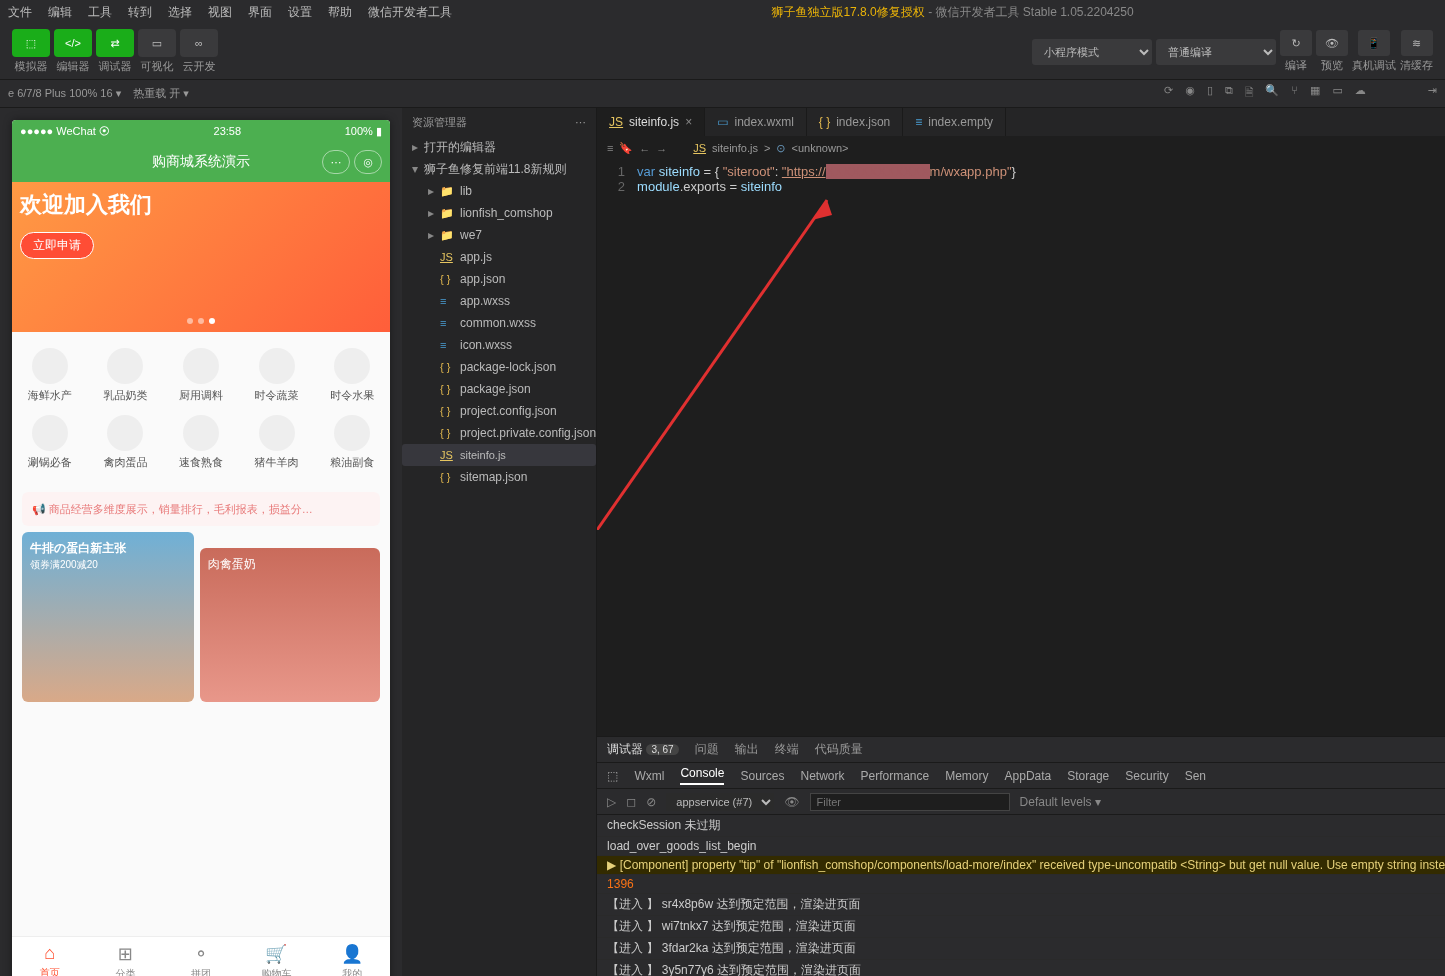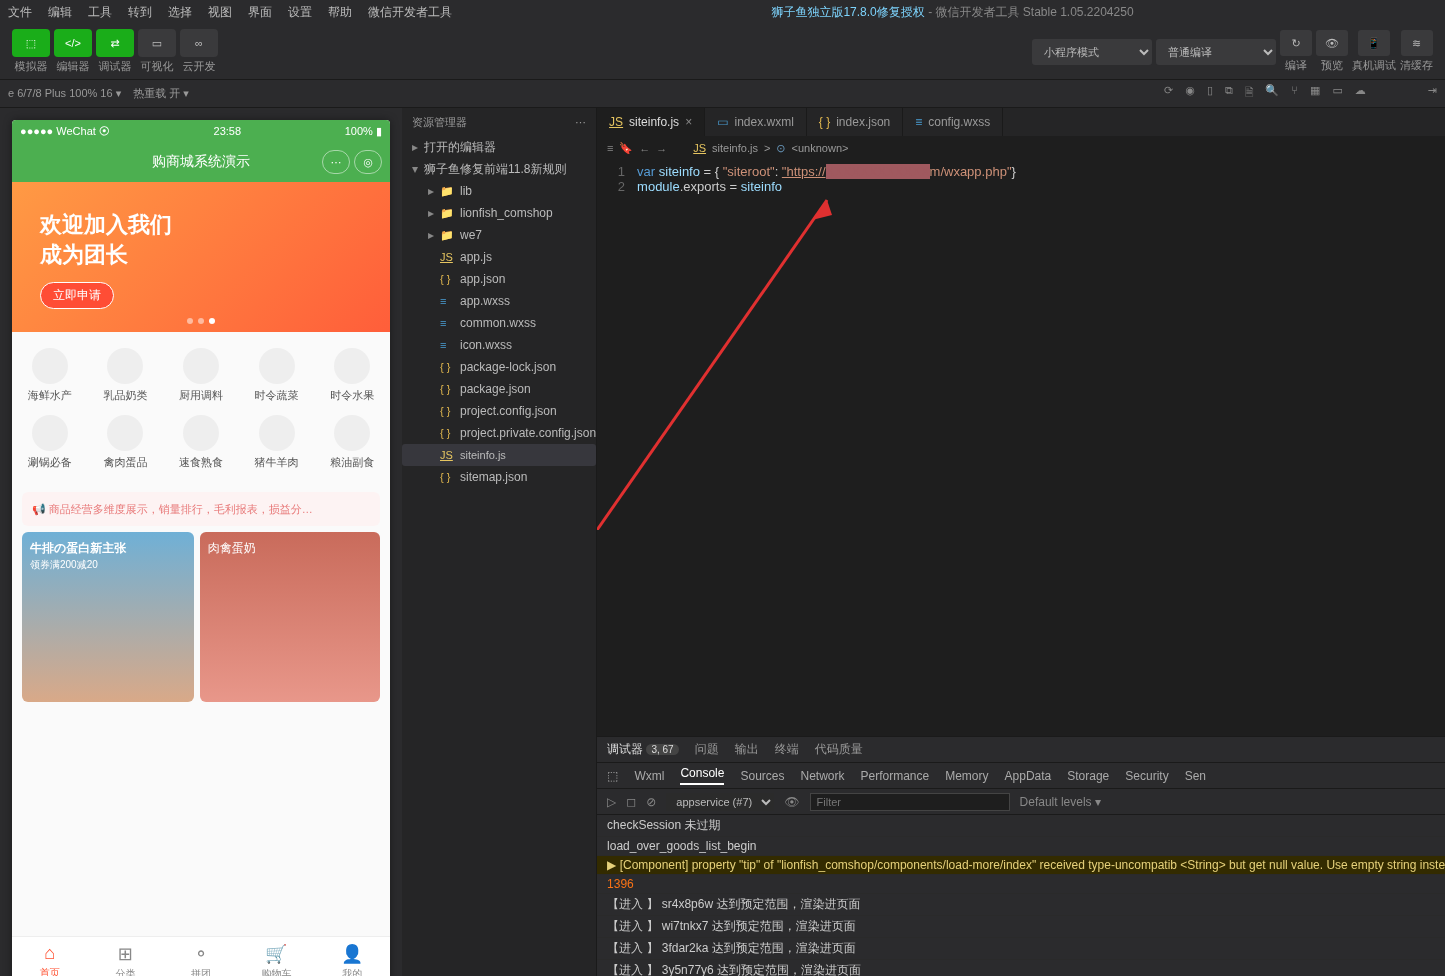--- a/index.html
+++ b/index.html
@@ -1,20 +1,20 @@
 <!DOCTYPE html>
 <html><head>
 <meta charset="utf-8">
 <style>
 * { margin: 0; padding: 0; box-sizing: border-box; font-family: -apple-system, "Microsoft YaHei", sans-serif; }
 body { background: #2b2b2d; color: #ccc; font-size: 12px; width: 1445px; height: 976px; overflow: hidden; }
 
 .menubar { height: 24px; background: #2b2b2d; display: flex; align-items: center; padding: 0 8px; gap: 16px; color: #bbb; font-size: 12px; }
 .menubar .title { flex: 1; text-align: center; color: #888; }
-.menubar .title .app { color: #7dd3fc; text-align: center; }
+.menubar .title .app { color: #eab308; text-align: center; }
 .menubar span { cursor: pointer; }
 
 .toolbar { height: 56px; background: #2b2b2d; border-bottom: 1px solid #1a1a1a; display: flex; align-items: center; padding: 0 12px; gap: 4px; }
 .toolbar-group { display: flex; gap: 4px; }
 .tbtn { width: 38px; height: 28px; background: #3a3a3c; border-radius: 4px; display: flex; flex-direction: column; align-items: center; justify-content: center; color: #bbb; cursor: pointer; }
 .tbtn.green { background: #1aad19; color: #fff; }
 .tbtn-wrap { display: flex; flex-direction: column; align-items: center; gap: 2px; font-size: 11px; color: #999; }
 .sel { background: #3a3a3c; color: #bbb; border: none; height: 26px; min-width: 120px; border-radius: 3px; padding: 0 8px; font-size: 11px; cursor: pointer; }
 .ticon { width: 32px; height: 26px; background: #3a3a3c; border-radius: 3px; display: flex; align-items: center; justify-content: center; color: #bbb; cursor: pointer; }
 .ticon-wrap { display: flex; flex-direction: column; align-items: center; gap: 2px; font-size: 11px; color: #999; }
@@ -26,35 +26,35 @@
 
 .main { display: flex; height: calc(100% - 108px); }
 
 .simulator { width: 430px; background: #2b2b2d; padding: 12px; display: flex; justify-content: center; }
 .phone { width: 378px; height: 866px; background: #fff; border-radius: 4px; overflow: hidden; display: flex; flex-direction: column; box-shadow: 0 0 8px rgba(0,0,0,0.4); }
 .phone-status { height: 22px; background: #4caf50; color: #fff; display: flex; align-items: center; padding: 0 8px; font-size: 11px; justify-content: space-between; }
 .phone-header { height: 40px; background: #4caf50; color: #fff; display: flex; align-items: center; justify-content: center; font-size: 14px; position: relative; }
 .phone-header .ctrl { position: absolute; right: 8px; display: flex; gap: 4px; }
 .phone-header .ctrl span { width: 28px; height: 24px; border: 1px solid rgba(255,255,255,0.5); border-radius: 12px; display: flex; align-items: center; justify-content: center; font-size: 11px; cursor: pointer; }
 .phone-body { flex: 1; overflow: auto; background: #fafafa; }
-.banner { height: 150px; background: linear-gradient(135deg, #ff9a44, #ff5e3a); color: #fff; padding: 28px; position: relative; }
+.banner { height: 150px; background: linear-gradient(135deg, #ff9a44, #ff5e3a); color: #fff; padding: 8px; position: relative; }
 .banner h2 { font-size: 22px; }
 .banner .apply { margin-top: 12px; display: inline-block; background: #ff4d35; border: 1px solid #fff; padding: 4px 12px; border-radius: 14px; font-size: 12px; }
 .dots { position: absolute; bottom: 8px; left: 50%; transform: translateX(-50%); display: flex; gap: 5px; }
 .dots span { width: 6px; height: 6px; border-radius: 50%; background: rgba(255,255,255,0.5); }
 .dots span.active { background: #fff; }
 .cats { display: flex; flex-wrap: wrap; padding: 10px 0; }
 .cat { width: 20%; display: flex; flex-direction: column; align-items: center; gap: 4px; padding: 6px 0; font-size: 11px; color: #555; }
 .cat .dot { width: 36px; height: 36px; border-radius: 50%; background: #eee; }
 .notice { margin: 6px 10px; height: 34px; background: #fdf3f3; border-radius: 6px; display: flex; align-items: center; padding: 0 10px; font-size: 11px; color: #e87a7a; }
 .promos { display: flex; gap: 6px; padding: 0 10px 10px; }
 .promo-l { width: 48%; height: 170px; background: linear-gradient(#6fb0d6,#d9a988); border-radius: 6px; color: #fff; padding: 8px; font-size: 12px; }
 .promo-r { flex: 1; display: flex; flex-direction: column; gap: 6px; }
 .promo-r div { flex: 1; border-radius: 6px; color: #fff; padding: 8px; font-size: 12px; }
-.promo-r1 { background: linear-gradient(#c96b5b,#e8978a); }
+.promo-r1 { background: linear-gradient(#c96b5b,#e8978a); margin-top: 16px; }
 .promo-r2 { background: linear-gradient(#7a9aa8,#a6c2cb); }
 .tabbar { height: 50px; display: flex; border-top: 1px solid #eee; }
 .tabbar .tab { flex: 1; display: flex; flex-direction: column; align-items: center; justify-content: center; font-size: 10px; color: #888; cursor: pointer; gap: 2px; }
 .tabbar .tab.active { color: #ff5030; }
 .tabbar .tab .ic { font-size: 18px; }
 
 .explorer { width: 260px; background: #252526; border-right: 1px solid #1a1a1a; display: flex; flex-direction: column; }
 .exp-title { height: 28px; display: flex; align-items: center; justify-content: space-between; padding: 0 10px; font-size: 11px; color: #999; }
 .exp-row { height: 22px; display: flex; align-items: center; padding-left: 10px; color: #bbb; cursor: pointer; }
 .exp-row.sel { background: #37373d; }
@@ -194,21 +194,20 @@
       <div class="phone-header">
         <span>购商城系统演示</span>
         <div class="ctrl">
             <span>⋯</span>
             <span>◎</span>
           </div>
       </div>
       <div class="phone-body">
         <div class="banner">
           <h2>欢迎加入我们</h2>
-          <h2>成为团长</h2>
           <span class="apply">立即申请</span>
           <div class="dots">
               <span></span>
               <span></span>
               <span class="active"></span>
             </div>
         </div>
         <div class="cats" id="cats">
             <div class="cat">
               <div class="dot"></div>
@@ -382,21 +381,21 @@
         <div class="etab">
           <span class="fic fic-wxml">▭</span>
           <span>index.wxml</span>
         </div>
         <div class="etab">
           <span class="fic fic-json">{ }</span>
           <span>index.json</span>
         </div>
         <div class="etab">
           <span class="fic fic-wxss">≡</span>
-          <span>config.wxss</span>
+          <span>index.empty</span>
         </div>
       </div>
     <div class="breadcrumb">
       <span class="bcic">≡</span>
       <span class="bcic">🔖</span>
       <span class="bcic">←</span>
       <span class="bcic">→</span>
       <span style="margin-left:20px" class="fic fic-js">JS</span>
       <span>siteinfo.js</span>
       <span>&gt;</span>

